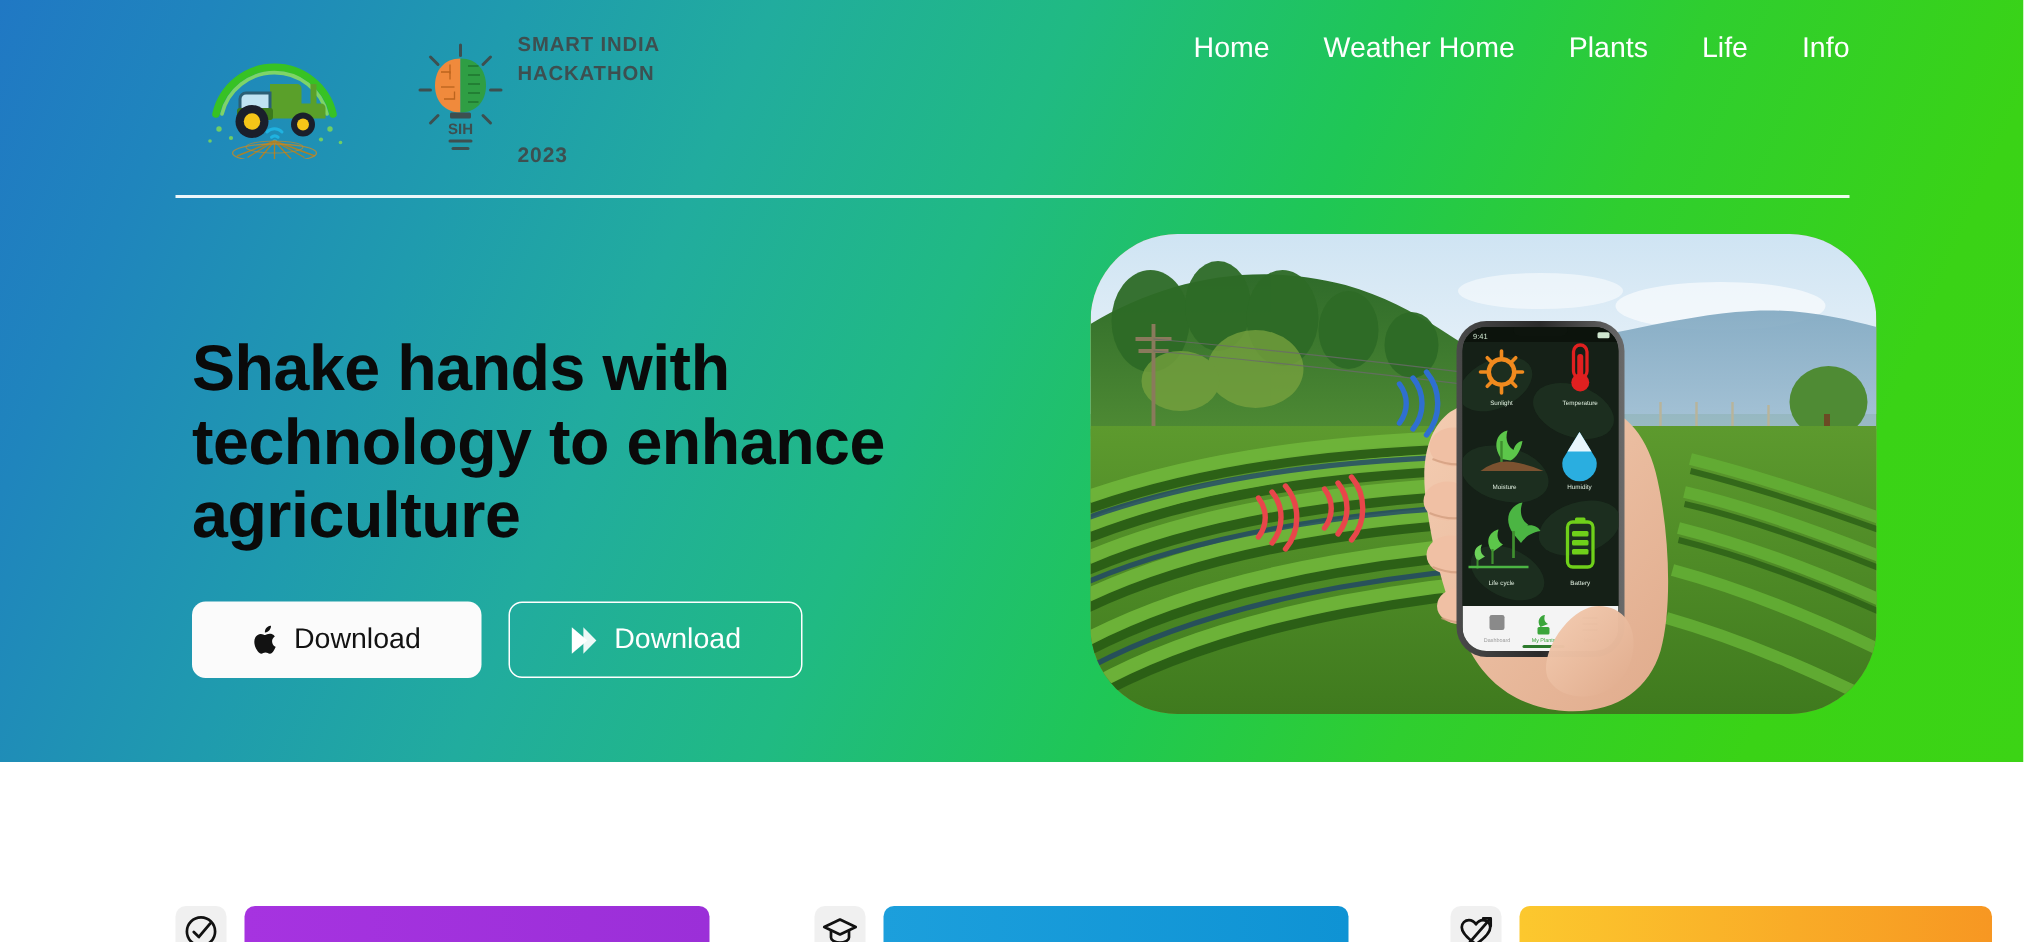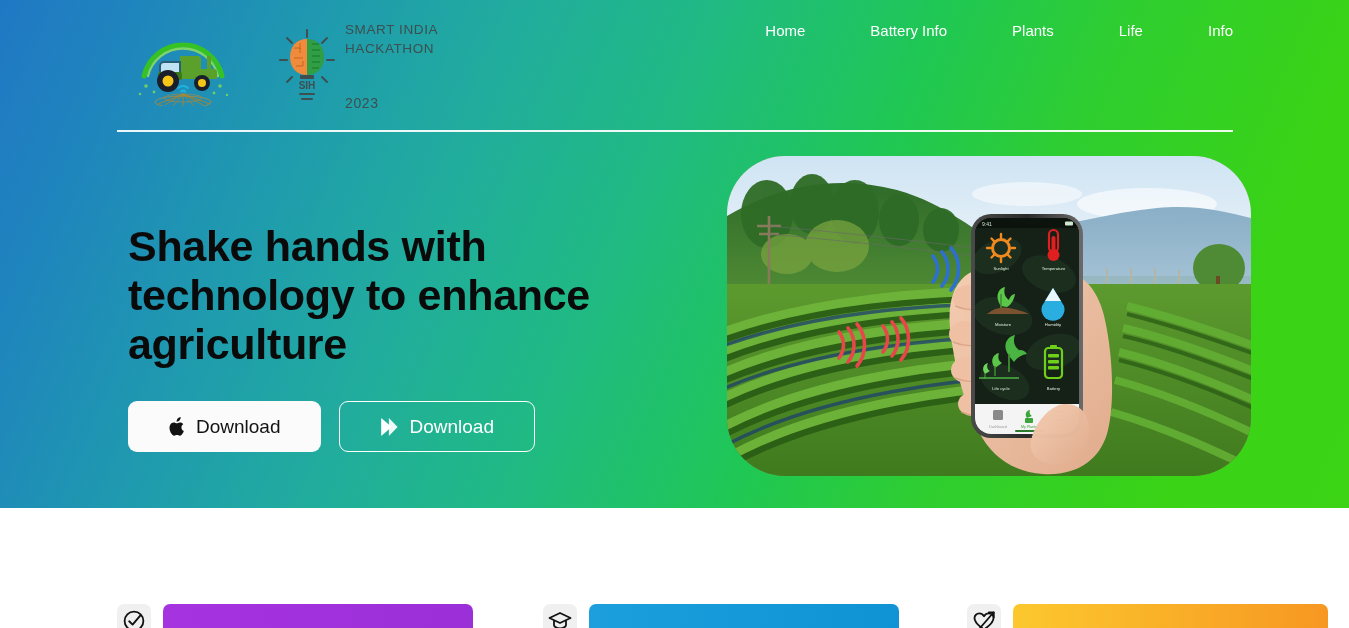--- a/index.html
+++ b/index.html
@@ -43,41 +43,40 @@
     display: flex;
     align-items: center;
     gap: 40px;
   }
 
   .logo-tractor { width: 110px; height: 78px; display: block; }
   .logo-sih { display: flex; align-items: center; gap: 9px; }
   .logo-sih-mark { width: 58px; height: 82px; display: block; }
   .logo-sih-text {
     color: #3d4f50;
-    font-weight: normal;
+    font-weight: bold;
     font-size: 13.5px;
     line-height: 19px;
     letter-spacing: 0.6px;
   }
   .logo-sih-text .year { display: block; text-align: left; font-size: 14px; margin-top: 36px; }
 
   .nav {
     position: absolute;
     right: 116px; top: 22px;
     display: flex;
     align-items: center;
     gap: 36px;
   }
   .nav-item {
     color: #ffffff;
-    font-size: 15px;
+    font-size: 19px;
     text-decoration: none;
     white-space: nowrap;
     cursor: pointer;
-    margin-left: 29px;
   }
 
   .divider {
     position: absolute;
     left: 117px; top: 130px;
     width: 1116px; height: 2px;
     background: rgba(255,255,255,0.92);
   }
 
   
@@ -255,21 +254,21 @@
           <div class="logo-sih-text">
             <span>SMART INDIA</span><br>
             <span>HACKATHON</span>
             <span class="year">2023</span>
           </div>
         </div>
       </div>
 
       <nav class="nav">
         <a class="nav-item" href="#">Home</a>
-        <a class="nav-item" href="#">Battery Info</a>
+        <a class="nav-item" href="#">Weather Home</a>
         <a class="nav-item" href="#">Plants</a>
         <a class="nav-item" href="#">Life</a>
         <a class="nav-item" href="#">Info</a>
       </nav>
 
       <div class="divider"></div>
     </div>
 
     <div class="hero-left">
       <h1 class="hero-title">Shake hands with technology to enhance agriculture</h1>

